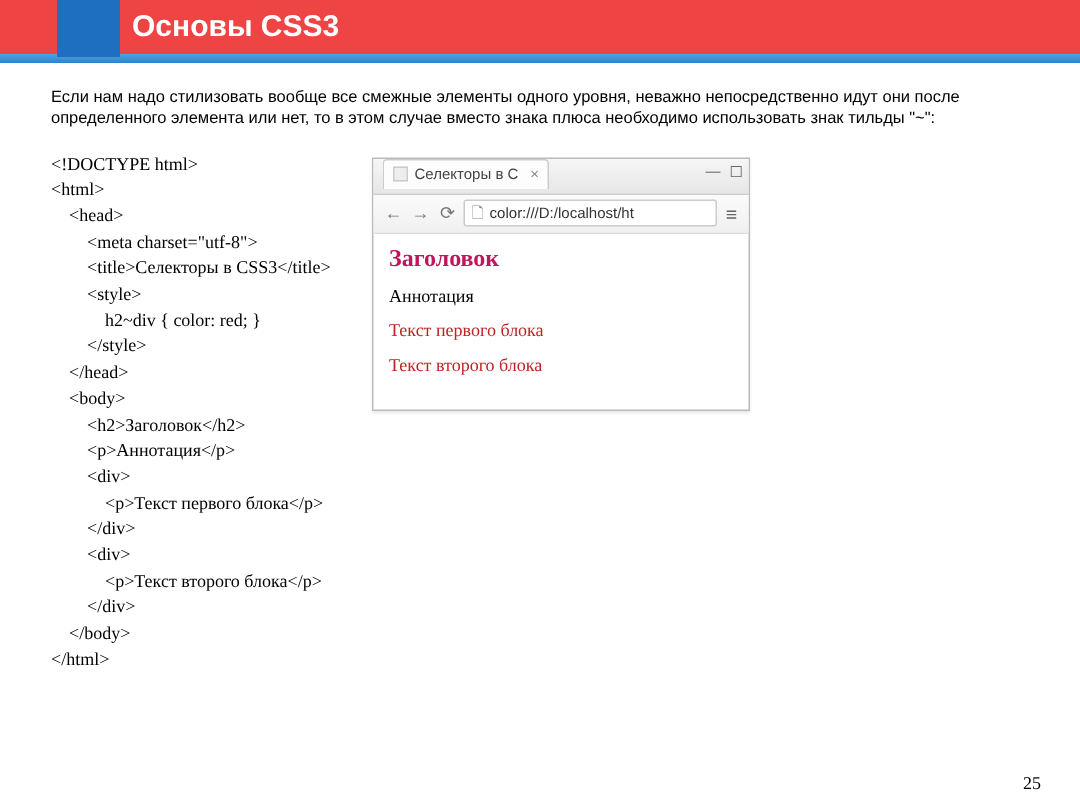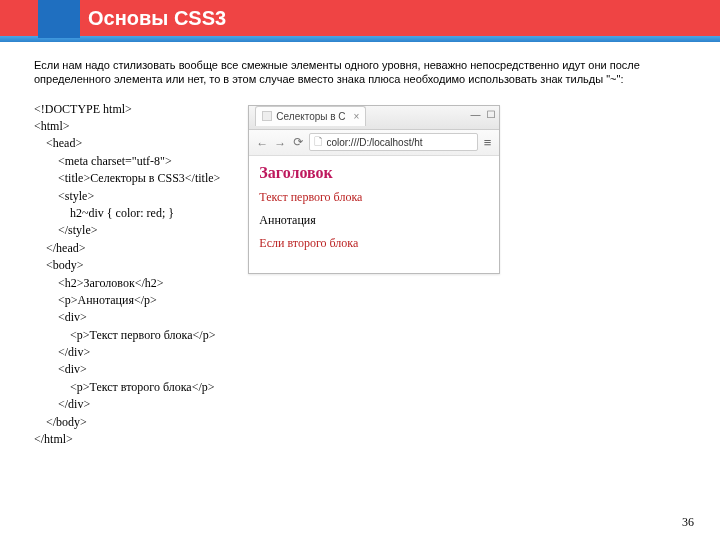--- a/index.html
+++ b/index.html
@@ -210,21 +210,21 @@
             <span>⟳</span>
           </div>
         <div class="omni">
           <span class="page-icon">🗋</span>
           <span>color:///D:/localhost/ht</span>
         </div>
         <div class="menu-btn"><span>≡</span></div>
       </div>
       <div class="page-body">
         <div class="page-h2">Заголовок</div>
+        <div class="page-p">Аннотация</div>
         <div class="page-p red">Текст первого блока</div>
-        <div class="page-p">Аннотация</div>
-        <div class="page-p red">Если второго блока</div>
+        <div class="page-p red">Текст второго блока</div>
       </div>
     </div>
   </div>
 </div>
 
-<div class="page-num">36</div>
+<div class="page-num">25</div>
 
 </body></html>

